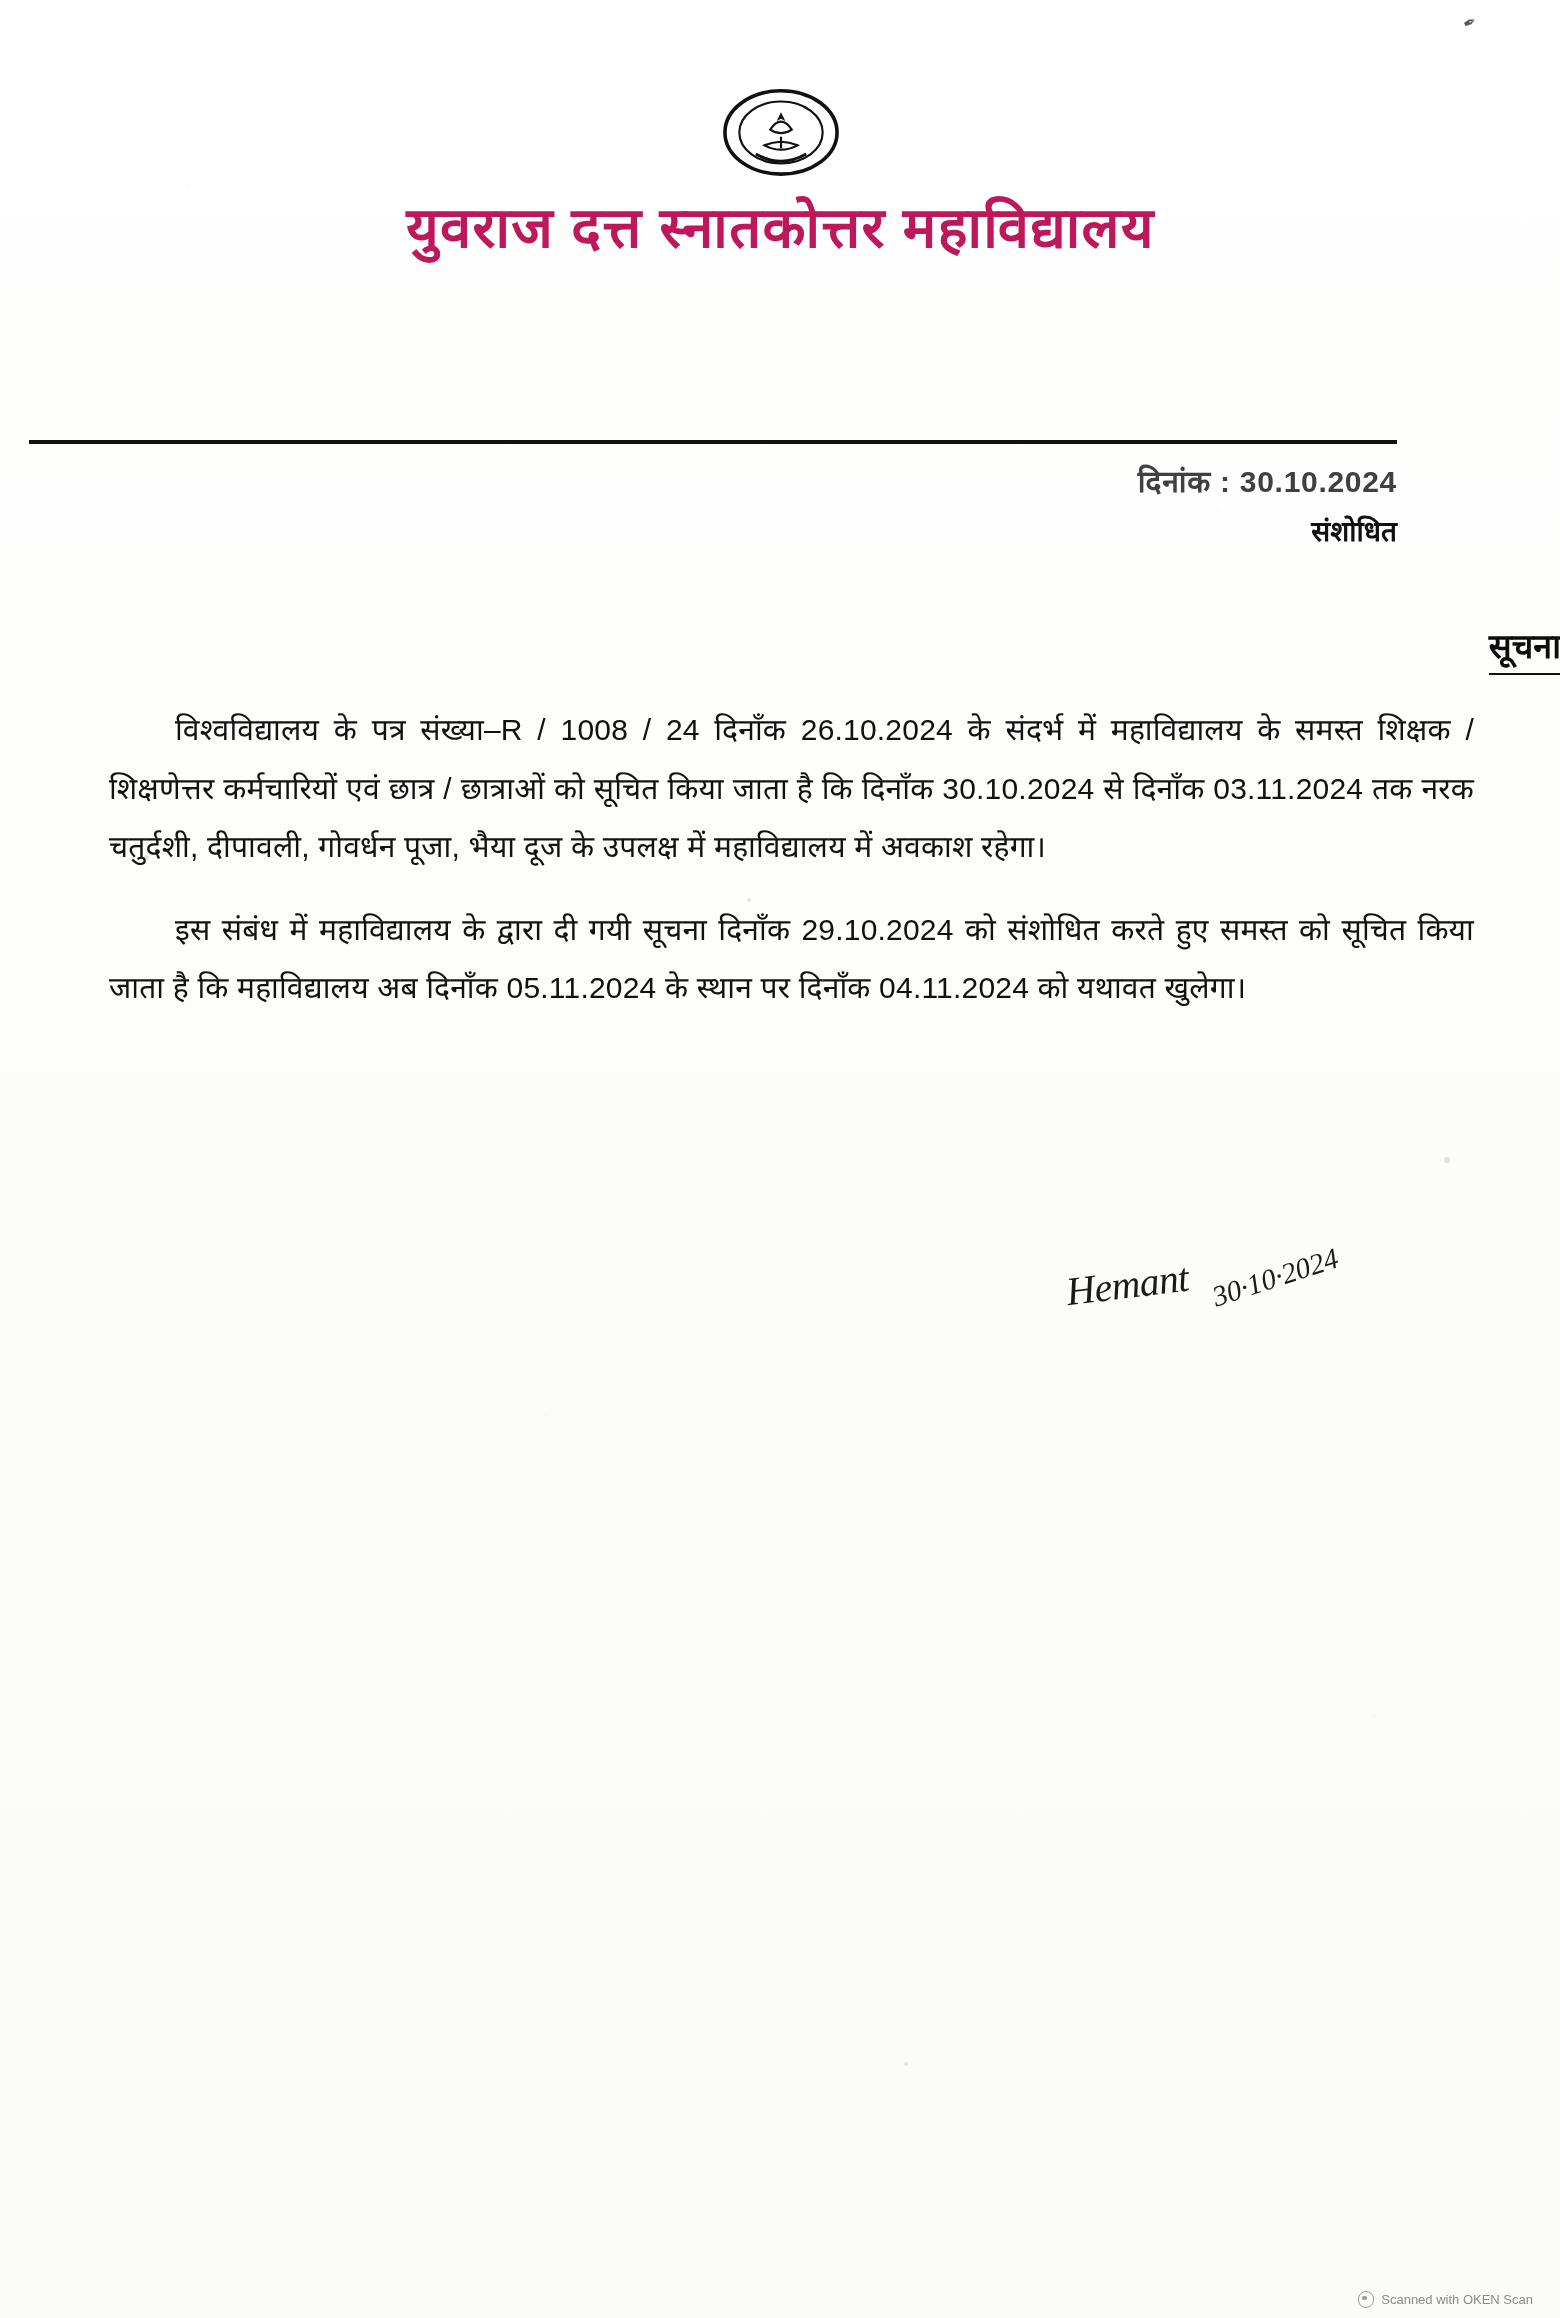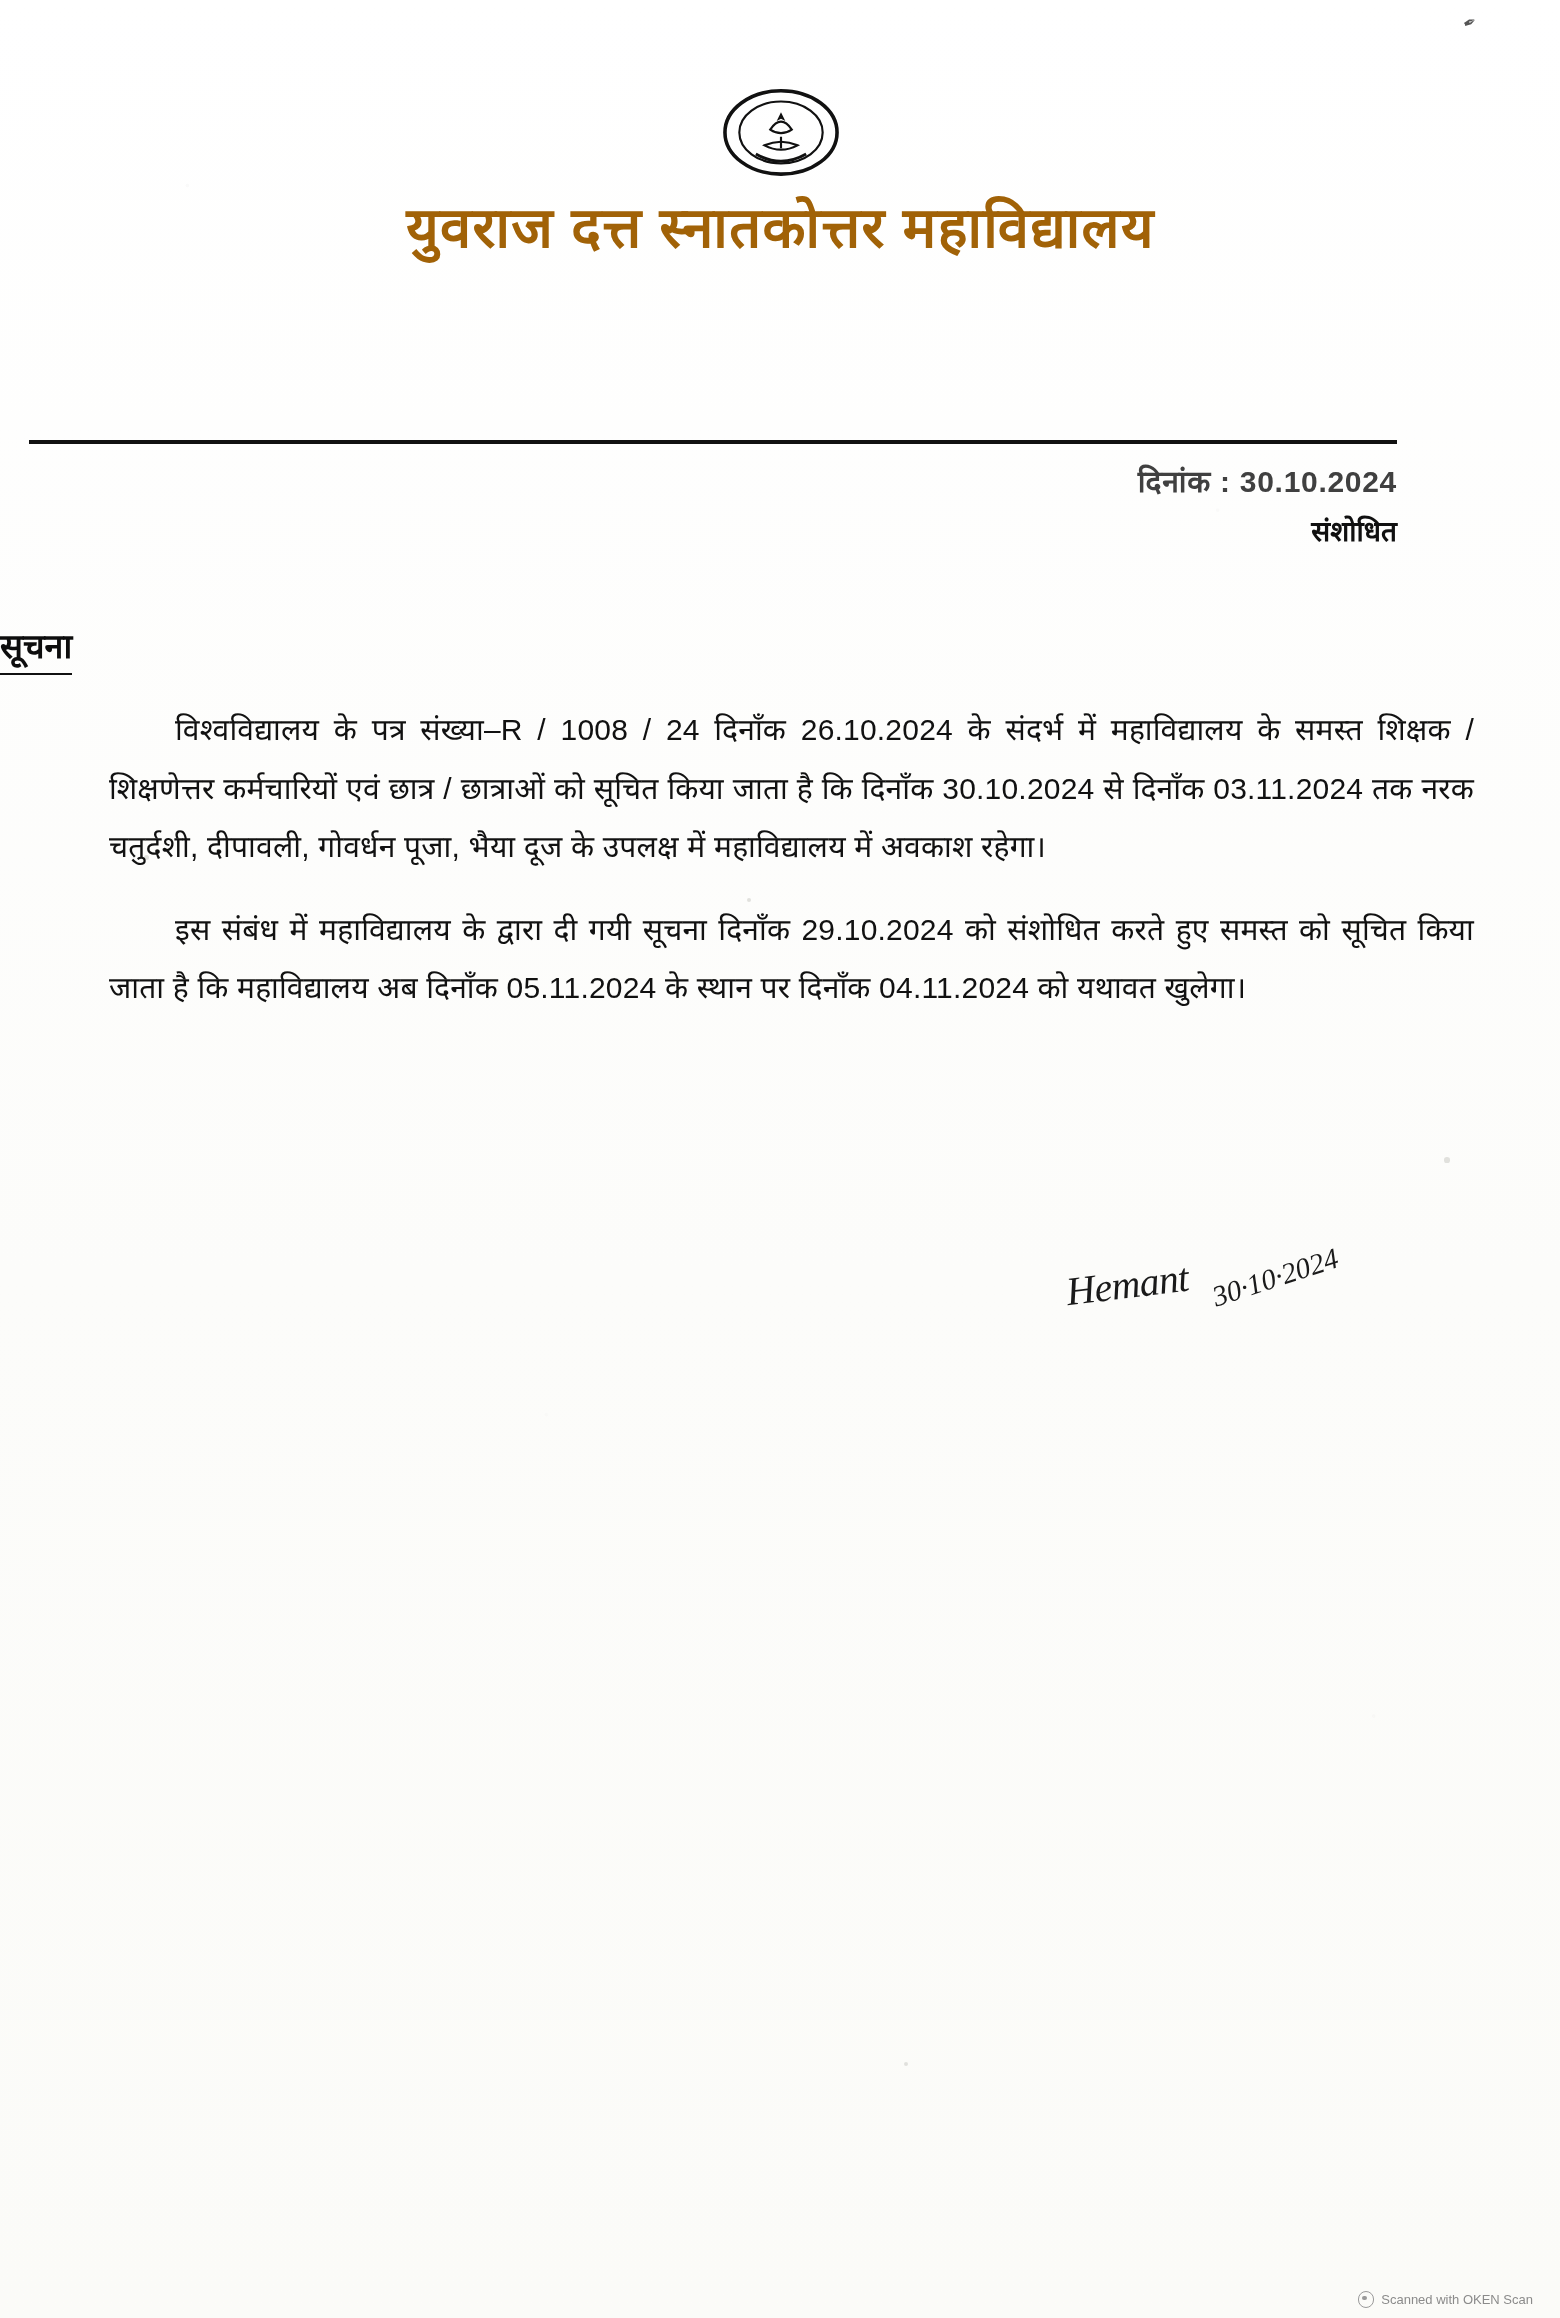--- a/index.html
+++ b/index.html
@@ -55,21 +55,21 @@
     top: 0;
     transform: translateX(-50%);
   }
 
   .college-name {
     margin-top: 17px;
     font-family: "Liberation Sans", sans-serif;
     font-weight: 700;
     font-size: 56px;
     letter-spacing: 1.4px;
-    color: #a16207;
+    color: #be185d;
     line-height: 1.05;
   }
 
   .college-place {
     margin-top: 13px;
     font-family: "Liberation Sans", sans-serif;
     font-weight: 700;
     font-size: 31px;
     color: #101010;
   }
@@ -109,21 +109,21 @@
     font-size: 28px;
     font-weight: 700;
     color: #101010;
   }
 
   .notice-title {
     position: absolute;
     left: 0;
     top: 622px;
     width: 1561px;
-    text-align: left;
+    text-align: right;
     font-family: Liberation Serif, serif;
     font-weight: 700;
     font-size: 34px;
     color: #0d0d0d;
   }
   .notice-title span {
     display: inline-block;
     border-bottom: 2.9px solid #111;
     padding-bottom: 5px;
   }

